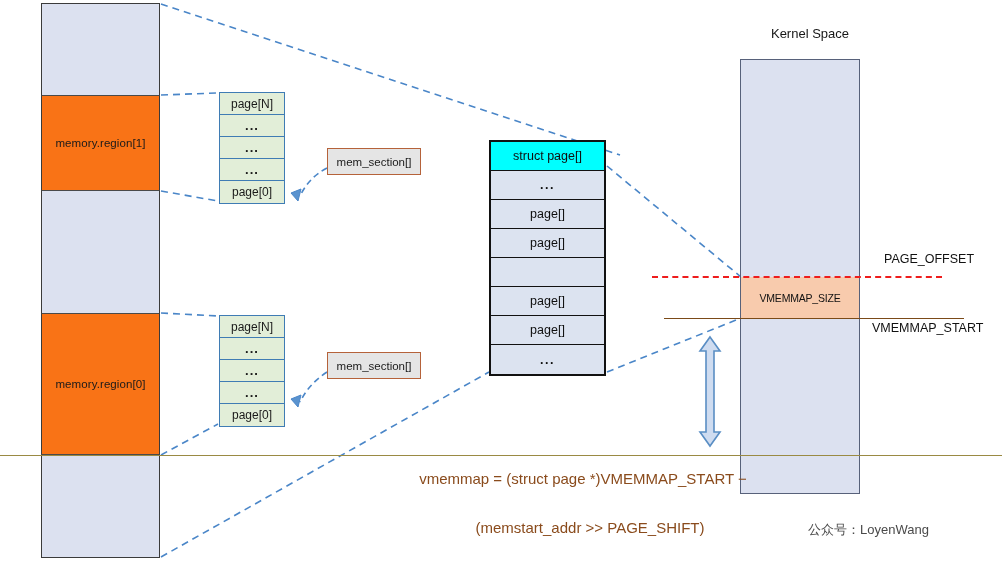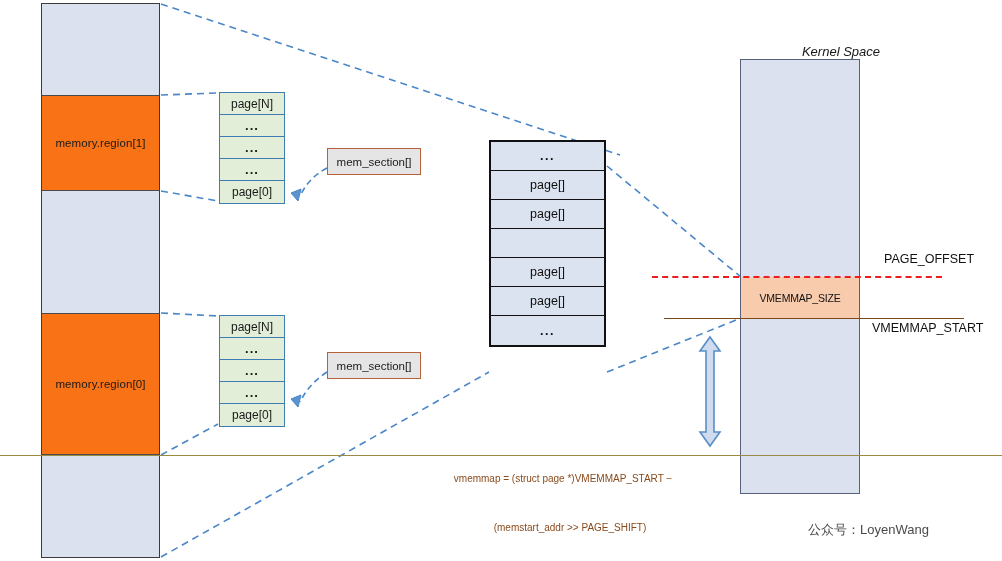--- a/index.html
+++ b/index.html
@@ -102,26 +102,25 @@
   }
   #structpage .srow:last-child { border-bottom: none; }
   #structpage .srow.head {
     background: #00ffff;
     font-size: 12.5px;
   }
   #structpage .srow.dots { font-weight: bold; letter-spacing: 1.5px; }
 
   
   #kernel-title {
-    left: 740px; top: 44px;
+    left: 740px; top: 26px;
     width: 140px;
-    text-align: right;
+    text-align: center;
     font-size: 13px;
     color: #171717;
-    font-style: italic;
   }
   #kernel-box {
     left: 740px; top: 59px;
     width: 120px; height: 435px;
     background: #dce1f0;
     border: 1.5px solid #57617a;
   }
   #vmemmap-size {
     left: 740px; top: 277px;
     width: 120px; height: 41px;
@@ -158,23 +157,23 @@
     color: #111111;
   }
   #olive-line {
     left: 0px; top: 455px;
     width: 1002px; height: 0;
     border-top: 1.8px solid #9a8a43;
   }
 
   
   #formula {
-    left: 398px; top: 468px;
+    left: 418px; top: 468px;
     width: 330px;
-    font-size: 10px;
+    font-size: 15px;
     color: #8a4b1c;
     line-height: 21px;
     text-align: center;
   }
   #formula .l2 { padding-left: 14px; margin-top: 28px; }
   #watermark {
     left: 808px; top: 521px;
     font-size: 13px;
     color: #4a4a4a;
   }
@@ -237,20 +236,21 @@
     <div class="cell dots">...</div>
     <div class="cell dots">...</div>
     <div class="cell dots">...</div>
     <div class="cell">page[0]</div>
   </div>
 
   <div class="abs mem-section" id="memsec1">mem_section[]</div>
   <div class="abs mem-section" id="memsec0">mem_section[]</div>
 
   <div class="abs" id="structpage">
+    <div class="srow head">struct page[]</div>
     <div class="srow dots">...</div>
     <div class="srow">page[]</div>
     <div class="srow">page[]</div>
     <div class="srow"></div>
     <div class="srow">page[]</div>
     <div class="srow">page[]</div>
     <div class="srow dots">...</div>
   </div>
 
   <div class="abs" id="kernel-title">Kernel Space</div>

